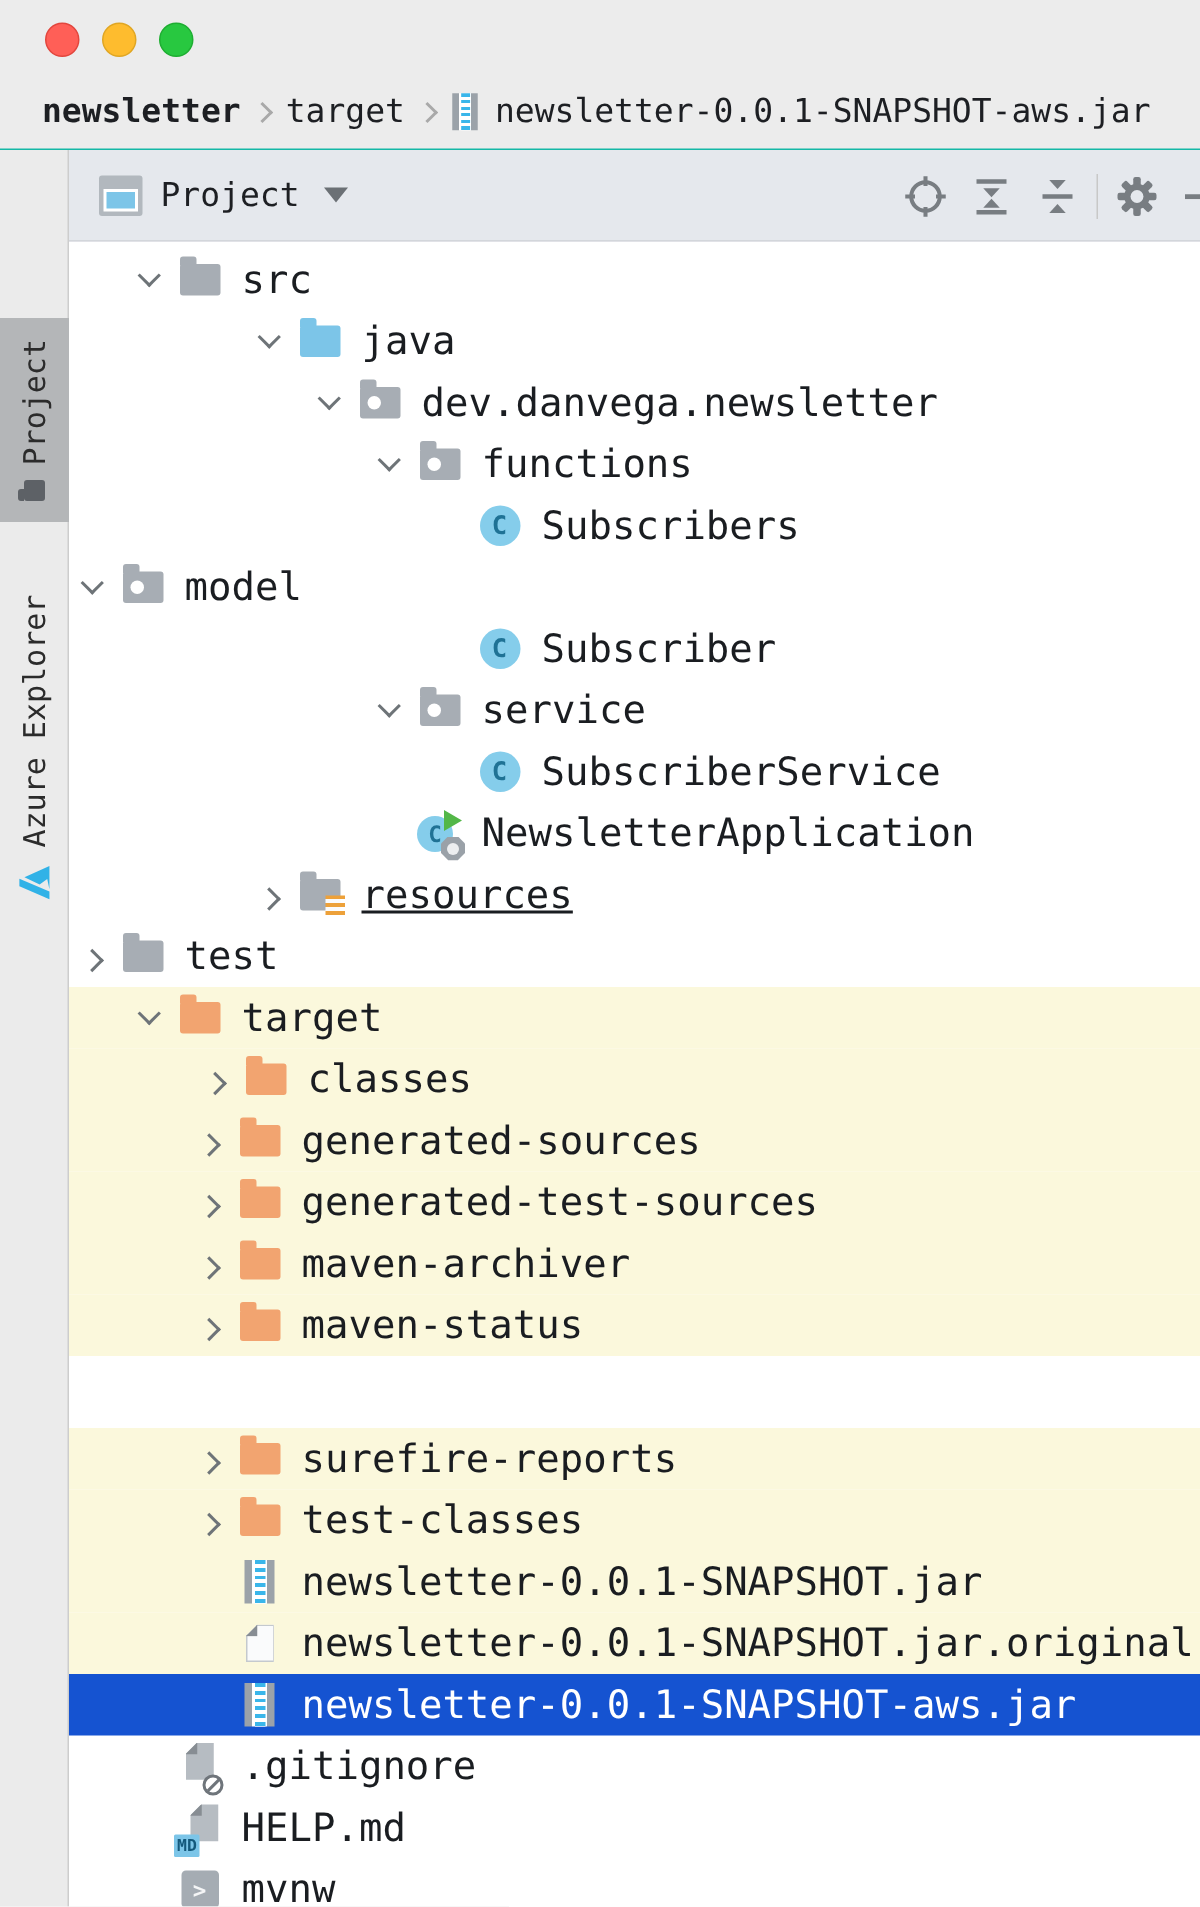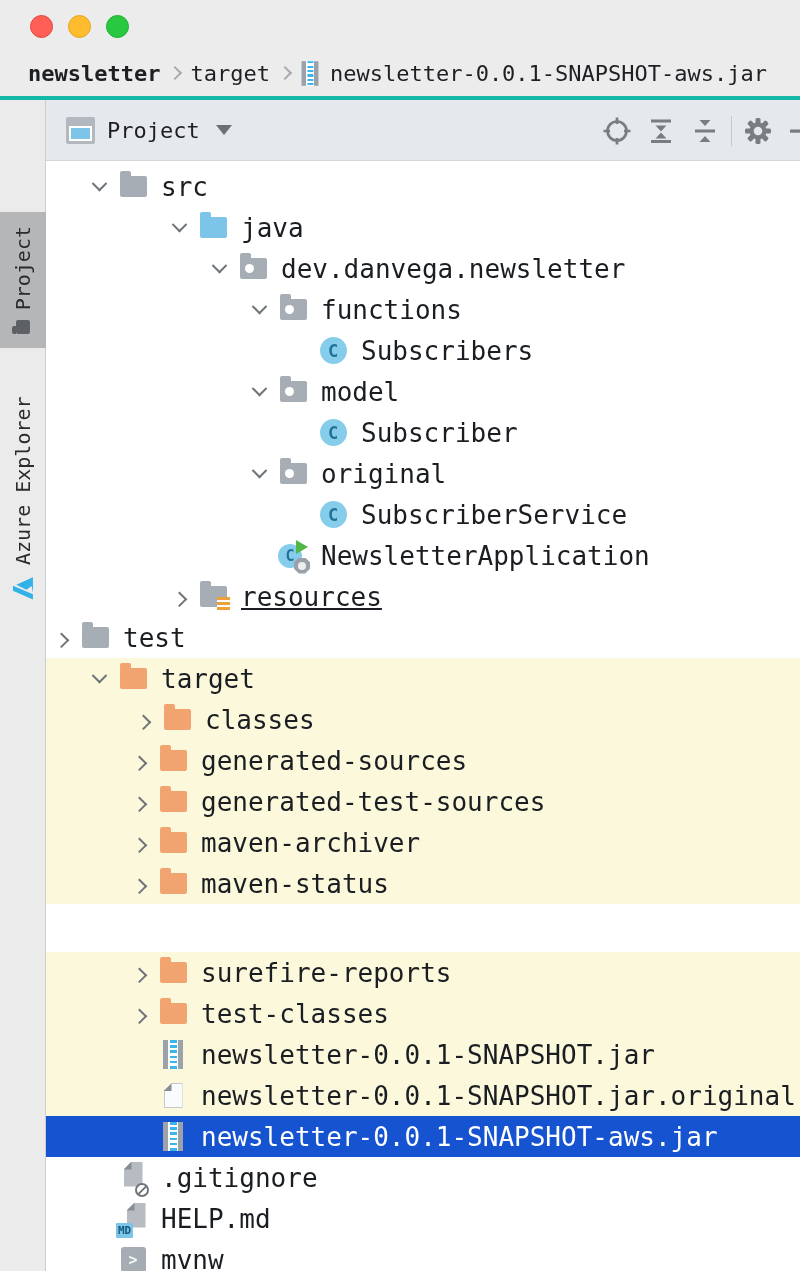--- a/index.html
+++ b/index.html
@@ -7,21 +7,21 @@
   body { font-family:"DejaVu Sans Mono", monospace; background:#ececec; position:relative; }
 
   
   .titlebar { height:50px; background:#ececec; position:relative; }
   .tl { position:absolute; top:15px; width:23px; height:23px; border-radius:50%; }
   .tl.red    { left:30px;  background:#ff5f57; border:1px solid #e2463d; }
   .tl.yellow { left:68px;  background:#febc2e; border:1px solid #e0a623; }
   .tl.green  { left:106px; background:#28c840; border:1px solid #1eae31; }
 
   
-  .breadcrumbs { height:50px; background:#ececec; border-bottom:4px solid #14b8a6;
+  .breadcrumbs { height:50px; background:#ececec; border-bottom:1px solid #14b8a6;
     display:flex; align-items:center; padding:0 8px 0 28px; gap:10px;
     font-size:22px; color:#1d1f23; white-space:nowrap; }
   .crumb.first { font-weight:bold; }
   .crumb-sep { width:10px; height:10px; border-top:2px solid #a9a9a9; border-right:2px solid #a9a9a9;
     transform:rotate(45deg); flex:0 0 auto; }
   .bc-jar { transform:scale(0.85); }
 
   
   .main { display:flex; height:1171px; }
   .stripe { width:46px; background:#ebebeb; border-right:1px solid #cdcdcd; position:relative; flex:0 0 auto; }
@@ -223,44 +223,44 @@
           </span>
           <span class="row-label">functions</span>
         </div>
         <div class="row" style="padding-left: 238px;">
           <span class="chev-box"></span>
           <span class="icn-box">
             <span class="cls">C</span>
           </span>
           <span class="row-label">Subscribers</span>
         </div>
+        <div class="row" style="">
+          <span class="chev-box">
+            <span class="chev exp"></span>
+          </span>
+          <span class="icn-box">
+            <span class="fold pkg"></span>
+          </span>
+          <span class="row-label">model</span>
+        </div>
+        <div class="row" style="padding-left: 238px;">
+          <span class="chev-box"></span>
+          <span class="icn-box">
+            <span class="cls">C</span>
+          </span>
+          <span class="row-label">Subscriber</span>
+        </div>
         <div class="row" style="padding-left: 198px;">
           <span class="chev-box">
             <span class="chev exp"></span>
           </span>
           <span class="icn-box">
             <span class="fold pkg"></span>
           </span>
-          <span class="row-label">model</span>
-        </div>
-        <div class="row" style="padding-left: 238px;">
-          <span class="chev-box"></span>
-          <span class="icn-box">
-            <span class="cls">C</span>
-          </span>
-          <span class="row-label">Subscriber</span>
-        </div>
-        <div class="row" style="padding-left: 198px;">
-          <span class="chev-box">
-            <span class="chev exp"></span>
-          </span>
-          <span class="icn-box">
-            <span class="fold pkg"></span>
-          </span>
-          <span class="row-label">original</span>
+          <span class="row-label">service</span>
         </div>
         <div class="row" style="padding-left: 238px;">
           <span class="chev-box"></span>
           <span class="icn-box">
             <span class="cls">C</span>
           </span>
           <span class="row-label">SubscriberService</span>
         </div>
         <div class="row" style="padding-left: 198px;">
           <span class="chev-box"></span>

